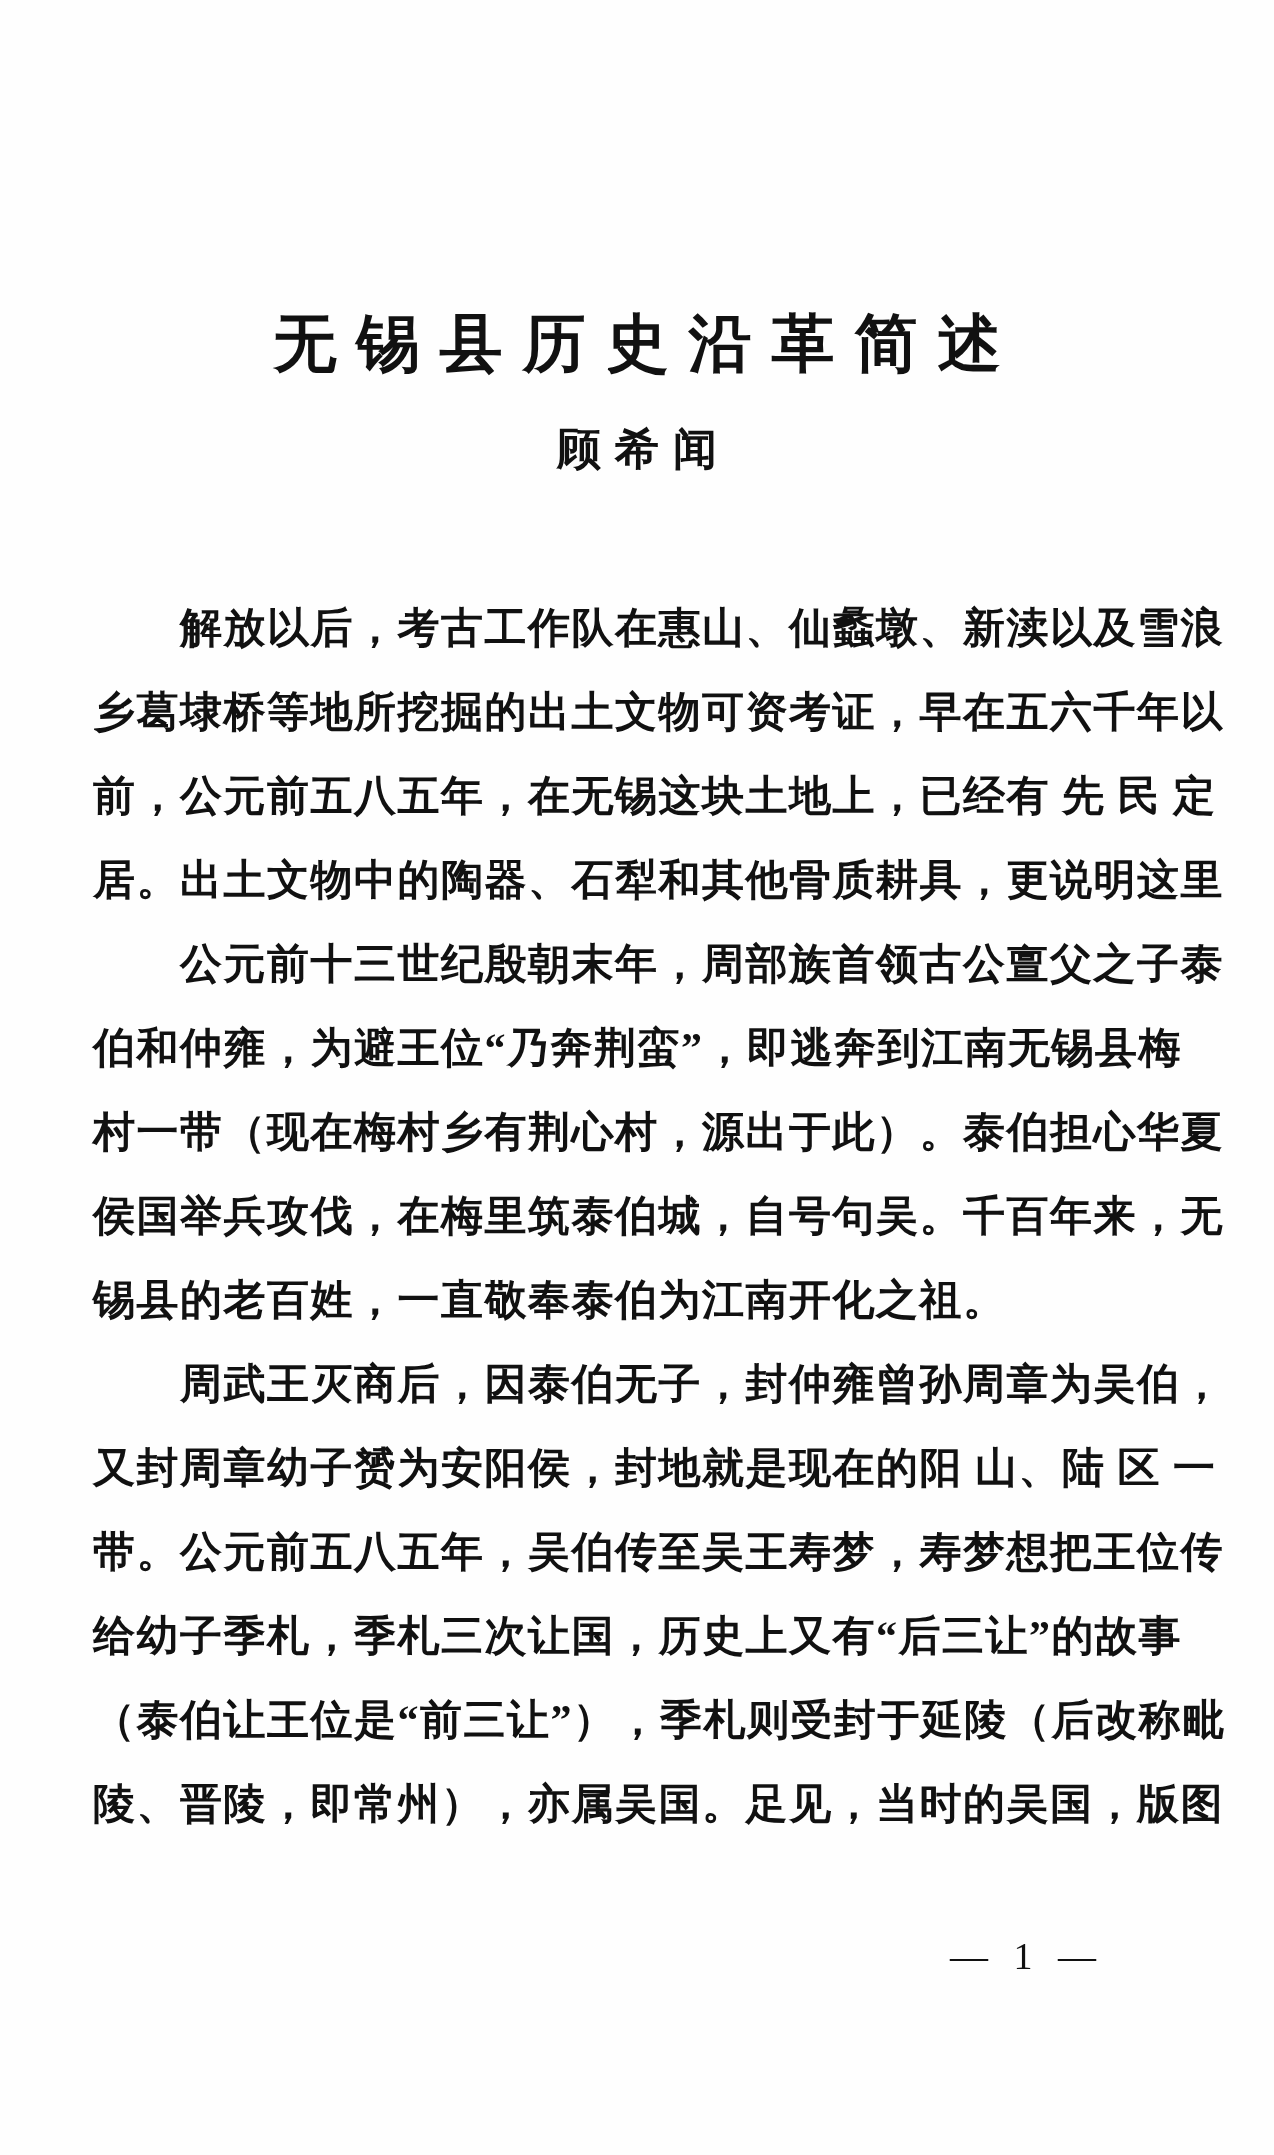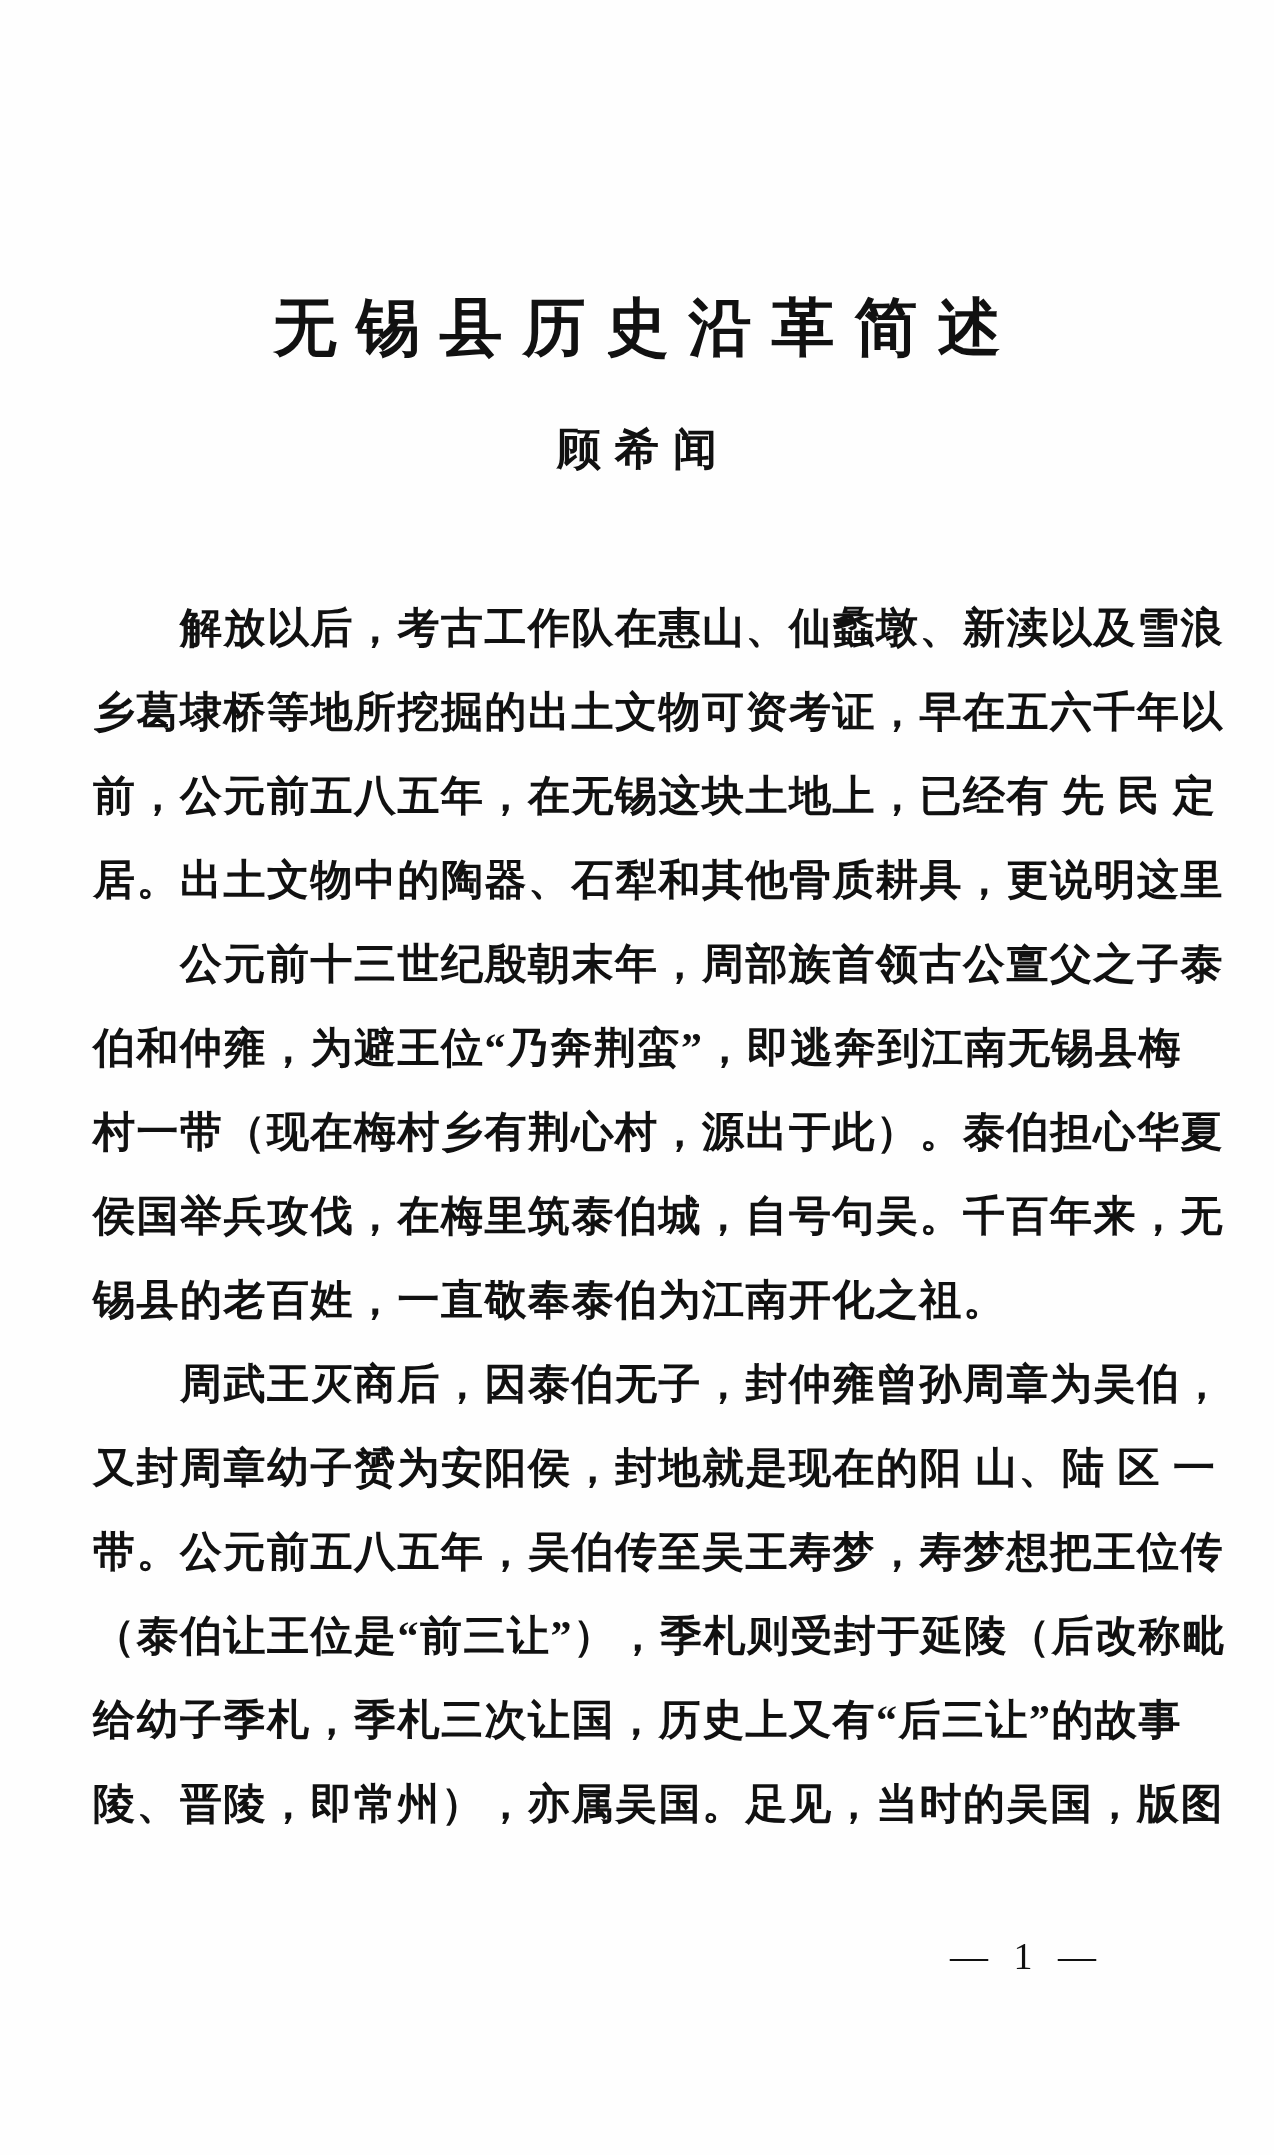--- a/index.html
+++ b/index.html
@@ -12,21 +12,21 @@
     width: 1274px;
     height: 2155px;
     margin: 0 auto;
     background: #fefefe;
     overflow: hidden;
     font-family: "Liberation Serif", "DejaVu Serif", serif;
     color: #111;
   }
   .doc-title {
     position: absolute;
-    top: 292px;
+    top: 308px;
     left: 0;
     width: 100%;
     margin: 0;
     text-align: center;
     font-size: 63px;
     font-weight: bold;
     letter-spacing: 20px;
     text-indent: 20px; 
     line-height: 1.15;
     white-space: nowrap;
@@ -88,20 +88,20 @@
       <div class="line">前，公元前五八五年，在无锡这块土地上，已经有 先 民 定</div>
       <div class="line">居。出土文物中的陶器、石犁和其他骨质耕具，更说明这里</div>
       <div class="line first">公元前十三世纪殷朝末年，周部族首领古公亶父之子泰</div>
       <div class="line">伯和仲雍，为避王位“乃奔荆蛮”，即逃奔到江南无锡县梅</div>
       <div class="line">村一带（现在梅村乡有荆心村，源出于此）。泰伯担心华夏</div>
       <div class="line">侯国举兵攻伐，在梅里筑泰伯城，自号句吴。千百年来，无</div>
       <div class="line">锡县的老百姓，一直敬奉泰伯为江南开化之祖。</div>
       <div class="line first">周武王灭商后，因泰伯无子，封仲雍曾孙周章为吴伯，</div>
       <div class="line">又封周章幼子赟为安阳侯，封地就是现在的阳 山、陆 区 一</div>
       <div class="line">带。公元前五八五年，吴伯传至吴王寿梦，寿梦想把王位传</div>
+      <div class="line">给幼子季札，季札三次让国，历史上又有“后三让”的故事</div>
       <div class="line">（泰伯让王位是“前三让”），季札则受封于延陵（后改称毗</div>
-      <div class="line">给幼子季札，季札三次让国，历史上又有“后三让”的故事</div>
       <div class="line">陵、晋陵，即常州），亦属吴国。足见，当时的吴国，版图</div>
     </main>
 
   <div class="page-number">— 1 —</div>
 
 </div>
 
 </body></html>

